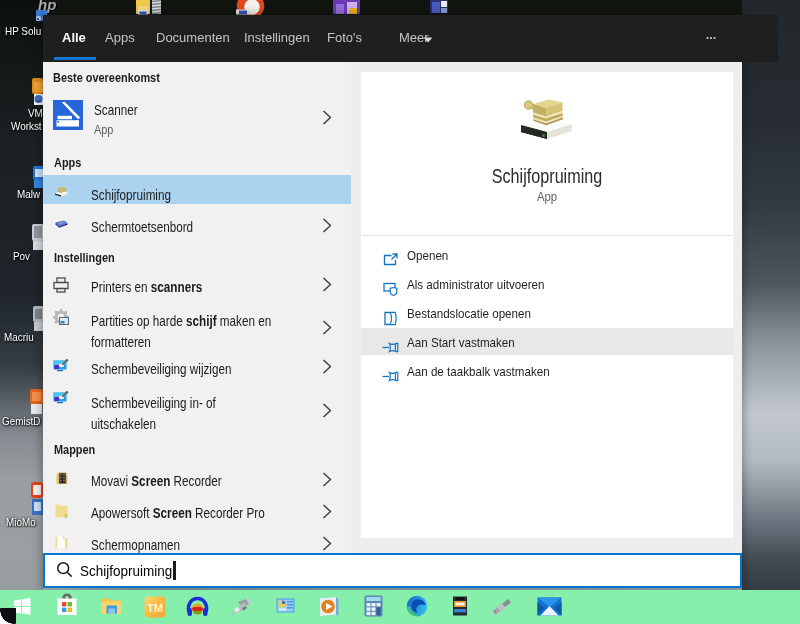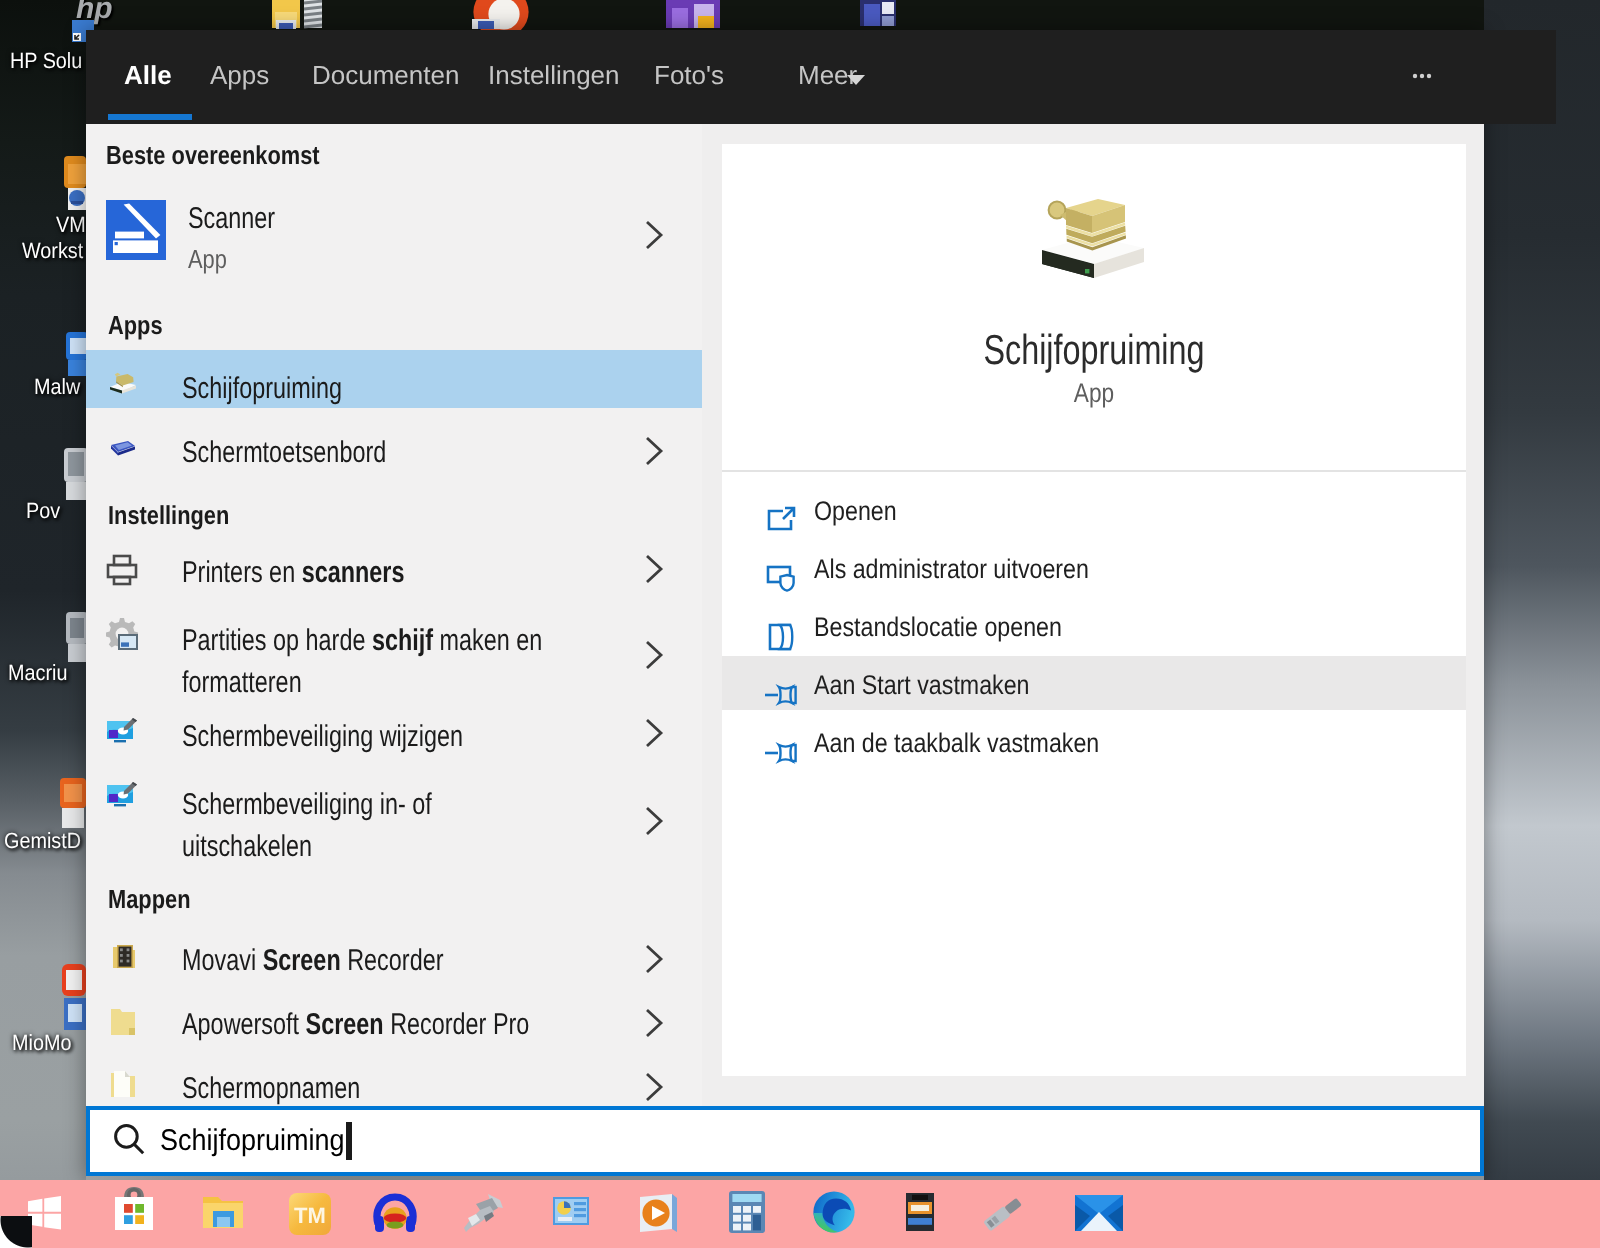--- a/index.html
+++ b/index.html
@@ -30,21 +30,21 @@
   #rightcol{left:308px;top:47px;width:391px;height:491px;background:#efeeee;}
   #card{left:318px;top:57px;width:372px;height:466px;background:#fff;}
   .hdr{font-weight:bold;font-size:13px;color:#1b1b1b;white-space:nowrap;transform:scaleX(0.84);transform-origin:0 0;}
   .rowtxt{font-size:15px;color:#1b1b1b;white-space:nowrap;transform:scaleX(0.78);transform-origin:0 0;}
   .sub{font-size:13px;color:#5e5e5e;transform:scaleX(0.84);transform-origin:0 0;}
   .chev{left:279px;width:10px;height:17px;}
   .acttxt{font-size:13.5px;color:#1f1f1f;white-space:nowrap;transform:scaleX(0.86);transform-origin:0 0;}
   
   #searchbox{left:0;top:538px;width:695px;height:31px;background:#fff;border:2px solid #0077d4;}
   
-  #taskbar{left:0px;top:590px;width:800px;height:34px;background:#fca5a5;}
+  #taskbar{left:0px;top:590px;width:800px;height:34px;background:#86efac;}
 </style>
 </head>
 <body>
 <div id="wall" class="abs"></div>
 <div id="wallL" class="abs"></div>
 <div id="wallT" class="abs"></div>
 <div id="wallR" class="abs"></div>
 
 <div id="desk" class="abs" style="left:0;top:0;width:800px;height:624px;">
   <div class="abs" style="left:38px;top:-4px;color:#a8abae;font-size:15px;font-weight:bold;font-style:italic;text-shadow:1px 1px 1px #000;">hp</div>

